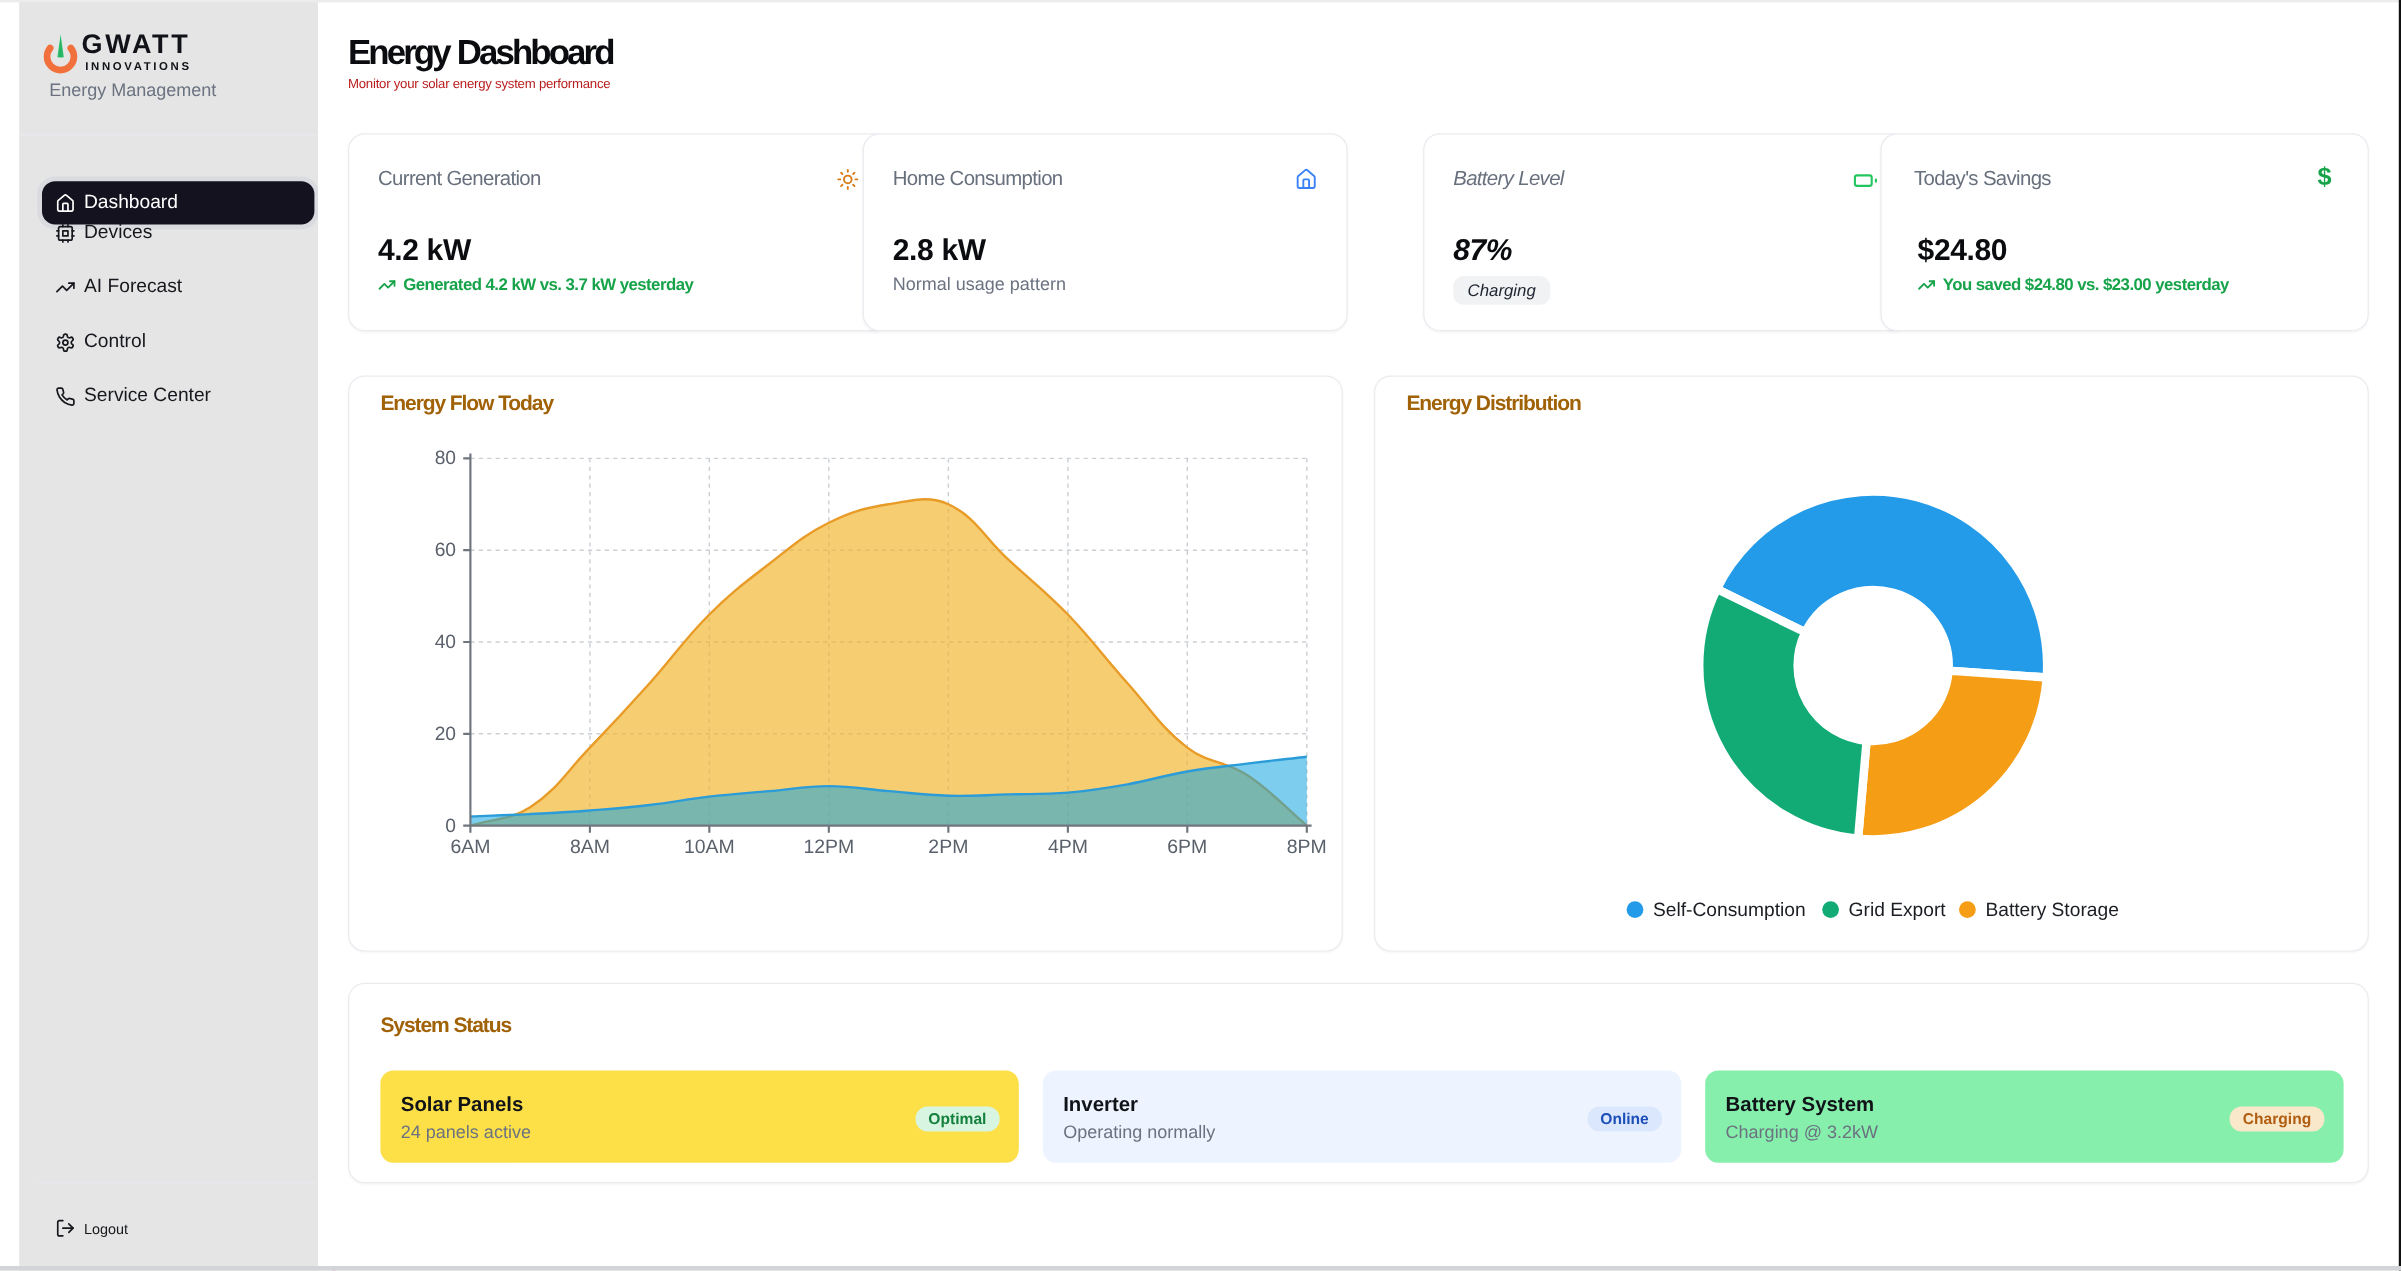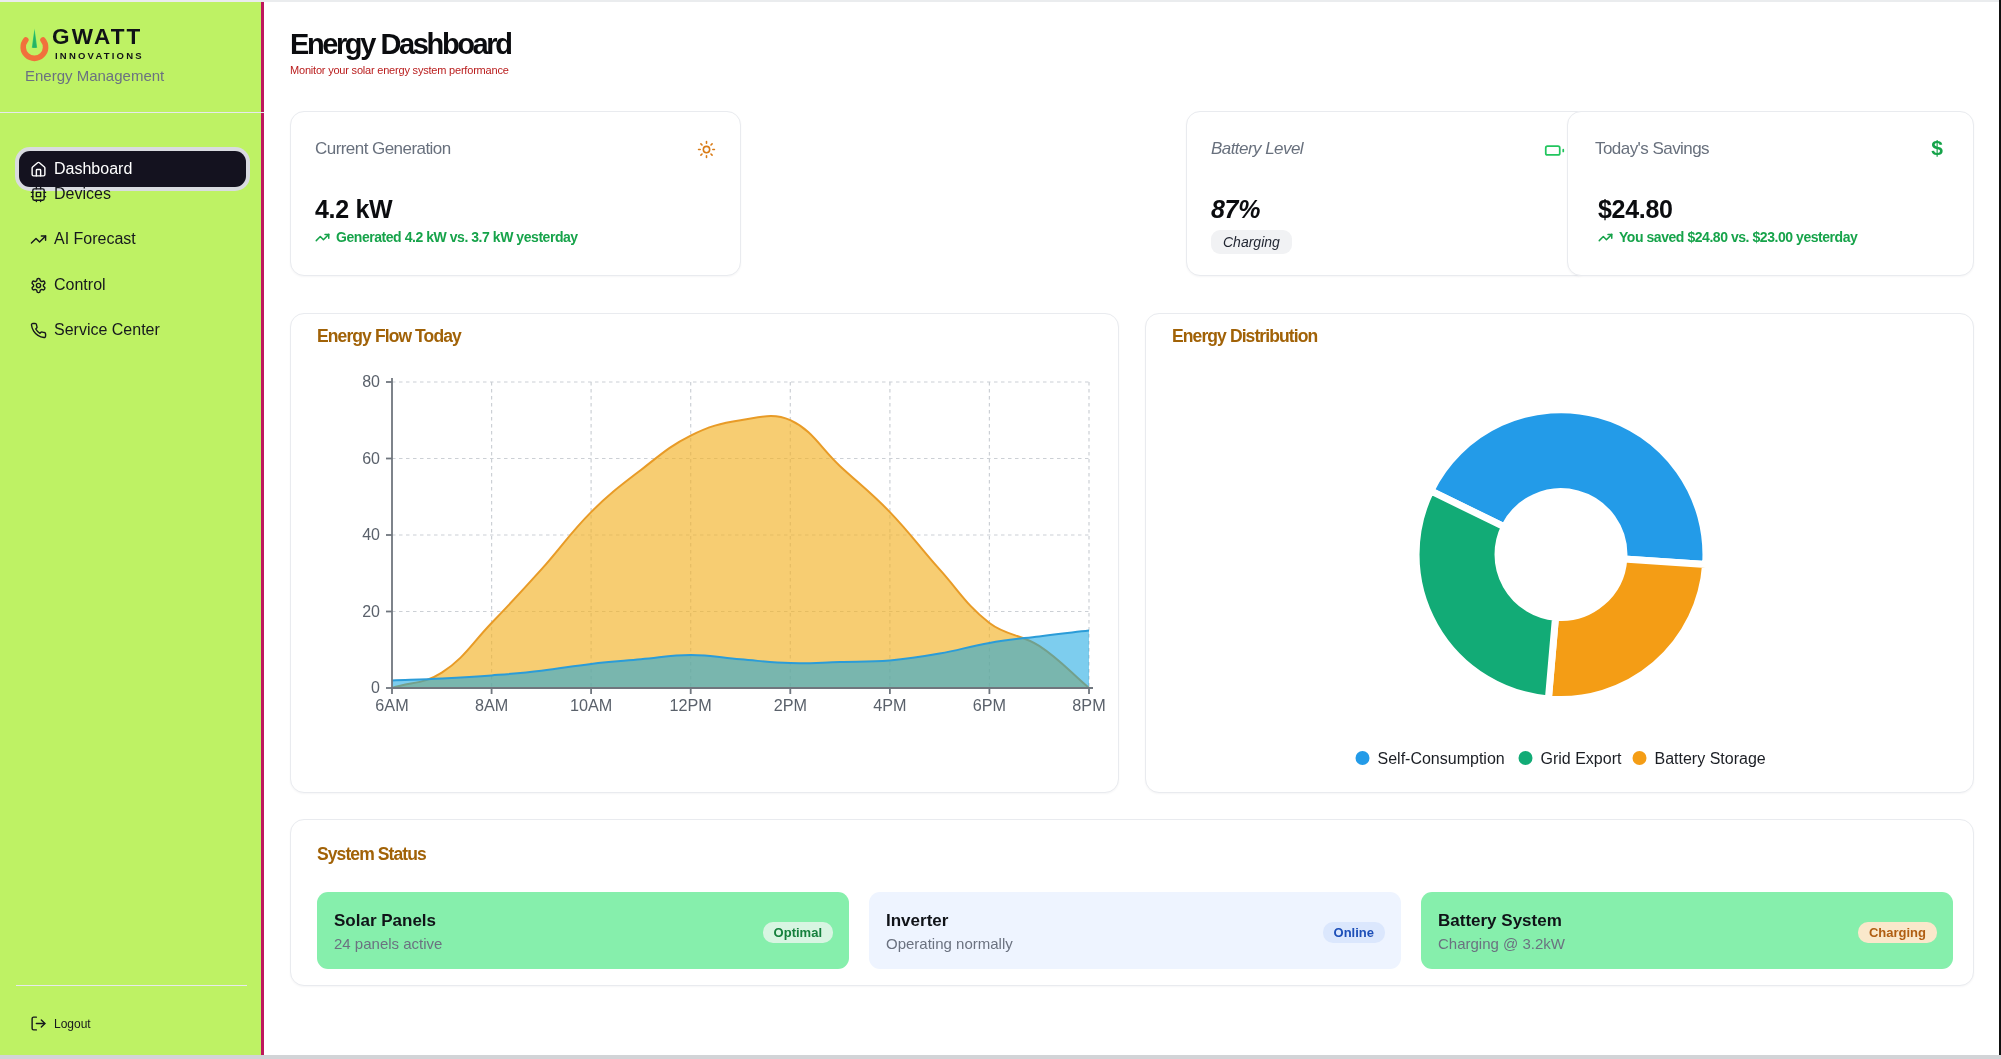--- a/index.html
+++ b/index.html
@@ -1,19 +1,19 @@
 <!DOCTYPE html>
 <html><head>
 <meta charset="utf-8">
 <style>
 * { margin:0; padding:0; box-sizing:border-box; }
 html,body { width:2001px; height:1059px; background:#fff; font-family:"Liberation Sans", sans-serif; position:relative; overflow:hidden; }
 
 
-#sidebar { position:absolute; left:0; top:0; width:264px; height:1059px; background:#bef264; border-right:3px solid #be185d; }
+#sidebar { position:absolute; left:16px; top:0; width:264px; height:1059px; background:#e5e5e5; border-right:3px solid #be185d; }
 #logo-row { position:absolute; left:20px; top:33px; }
 #logo-tag { position:absolute; left:25px; top:67px; font-size:15px; color:#6b7280; }
 #side-div-top { position:absolute; left:0; top:112px; width:264px; height:1px; background:#e7e9ee; }
 .nav { position:absolute; left:19px; width:227px; height:36px; border-radius:11px; display:flex; align-items:center; padding-left:11px; font-size:16px; font-weight:500; color:#16181d; }
 .nav svg { margin-right:7px; flex:0 0 auto; }
 .nav.active { background:#14121f; color:#fff; box-shadow:0 0 0 4px #d9dbe0; }
 #side-div-bot { position:absolute; left:16px; top:985px; width:231px; height:1px; background:#e7e9ee; }
 #logout { position:absolute; left:30px; top:1015px; display:flex; align-items:center; font-size:12px; font-weight:500; color:#16181d; }
 #logout svg { margin-right:7px; }
 
@@ -128,20 +128,29 @@
           <circle cx="12" cy="12" r="4"></circle>
           <path d="M12 2v2M12 20v2M4.93 4.93l1.41 1.41M17.66 17.66l1.41 1.41M2 12h2M20 12h2M6.34 17.66l-1.41 1.41M19.07 4.93l-1.41 1.41"></path>
         </svg></div>
     <div class="v">4.2 kW</div>
     <div class="sub green"><svg width="15" height="15" viewBox="0 0 24 24" fill="none" stroke="#16a34a" stroke-width="2.4" stroke-linecap="round" stroke-linejoin="round">
           <polyline points="22 7 13.5 15.5 8.5 10.5 2 17"></polyline>
           <polyline points="16 7 22 7 22 13"></polyline>
         </svg>Generated 4.2 kW vs. 3.7 kW yesterday</div>
   </div>
 
+  <div class="card stat" id="st2">
+    <div class="t">Home Consumption</div>
+    <div class="ic"><svg width="19" height="19" viewBox="0 0 24 24" fill="none" stroke="#3b82f6" stroke-width="2" stroke-linecap="round" stroke-linejoin="round">
+          <path d="M15 21v-8a1 1 0 0 0-1-1h-4a1 1 0 0 0-1 1v8"></path>
+          <path d="M3 10a2 2 0 0 1 .709-1.528l7-5.999a2 2 0 0 1 2.582 0l7 5.999A2 2 0 0 1 21 10v9a2 2 0 0 1-2 2H5a2 2 0 0 1-2-2z"></path>
+        </svg></div>
+    <div class="v">2.8 kW</div>
+    <div class="sub">Normal usage pattern</div>
+  </div>
 
   <div class="card stat" id="st3">
     <div class="t">Battery Level</div>
     <div class="ic"><svg width="21" height="21" viewBox="0 0 24 24" fill="none" stroke="#22c55e" stroke-width="2" stroke-linecap="round" stroke-linejoin="round">
           <rect x="2" y="7" width="16" height="10" rx="2" ry="2"></rect>
           <line x1="22" y1="11" x2="22" y2="13"></line>
         </svg></div>
     <div class="v">87%</div>
     <div class="badge-gray">Charging</div>
   </div>
@@ -215,21 +224,21 @@
 <text x="231.5" y="449.5" font-size="16" fill="#1b1e24">Self-Consumption</text>
 <circle cx="379.5" cy="444" r="7" fill="#12ab76"></circle>
 <text x="394.5" y="449.5" font-size="16" fill="#1b1e24">Grid Export</text>
 <circle cx="493.5" cy="444" r="7" fill="#f49d15"></circle>
 <text x="508.5" y="449.5" font-size="16" fill="#1b1e24">Battery Storage</text>
 </svg>
   </div>
 
   <div class="card" id="cstat">
     <div class="ctitle">System Status</div>
-    <div class="sys" style="left:26px; background:#86efac;">
+    <div class="sys" style="left:26px; background:#fde047;">
       <div class="n">Solar Panels</div>
       <div class="d">24 panels active</div>
       <div class="b" style="background:#d8f5e2; color:#15803d;">Optimal</div>
     </div>
     <div class="sys" style="left:578px; background:#eef4ff;">
       <div class="n">Inverter</div>
       <div class="d">Operating normally</div>
       <div class="b" style="background:#dbe7fd; color:#1d4fb8;">Online</div>
     </div>
     <div class="sys" style="left:1130px; background:#86efac;">

